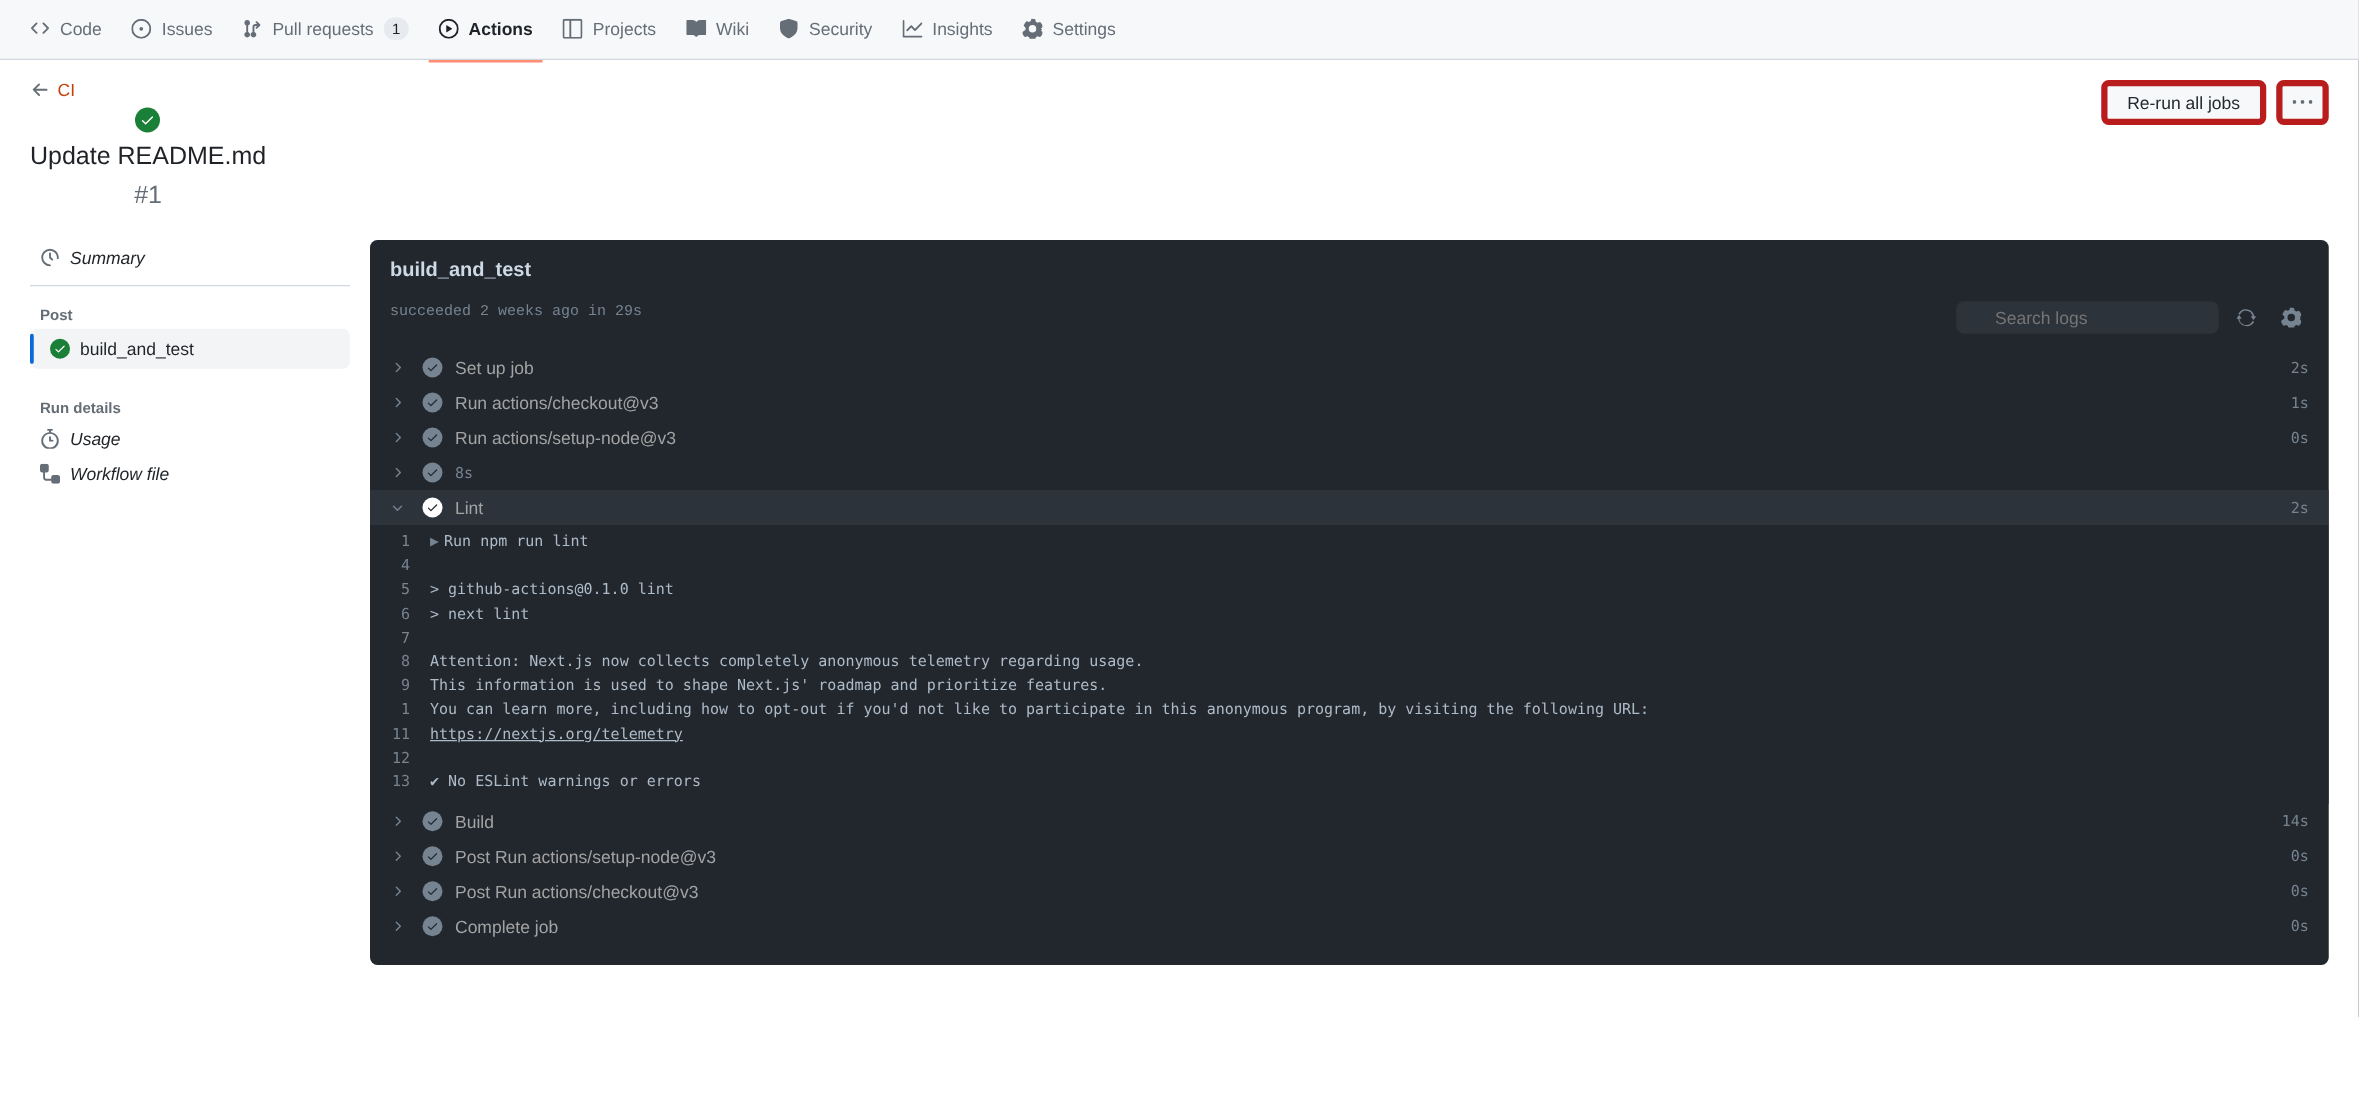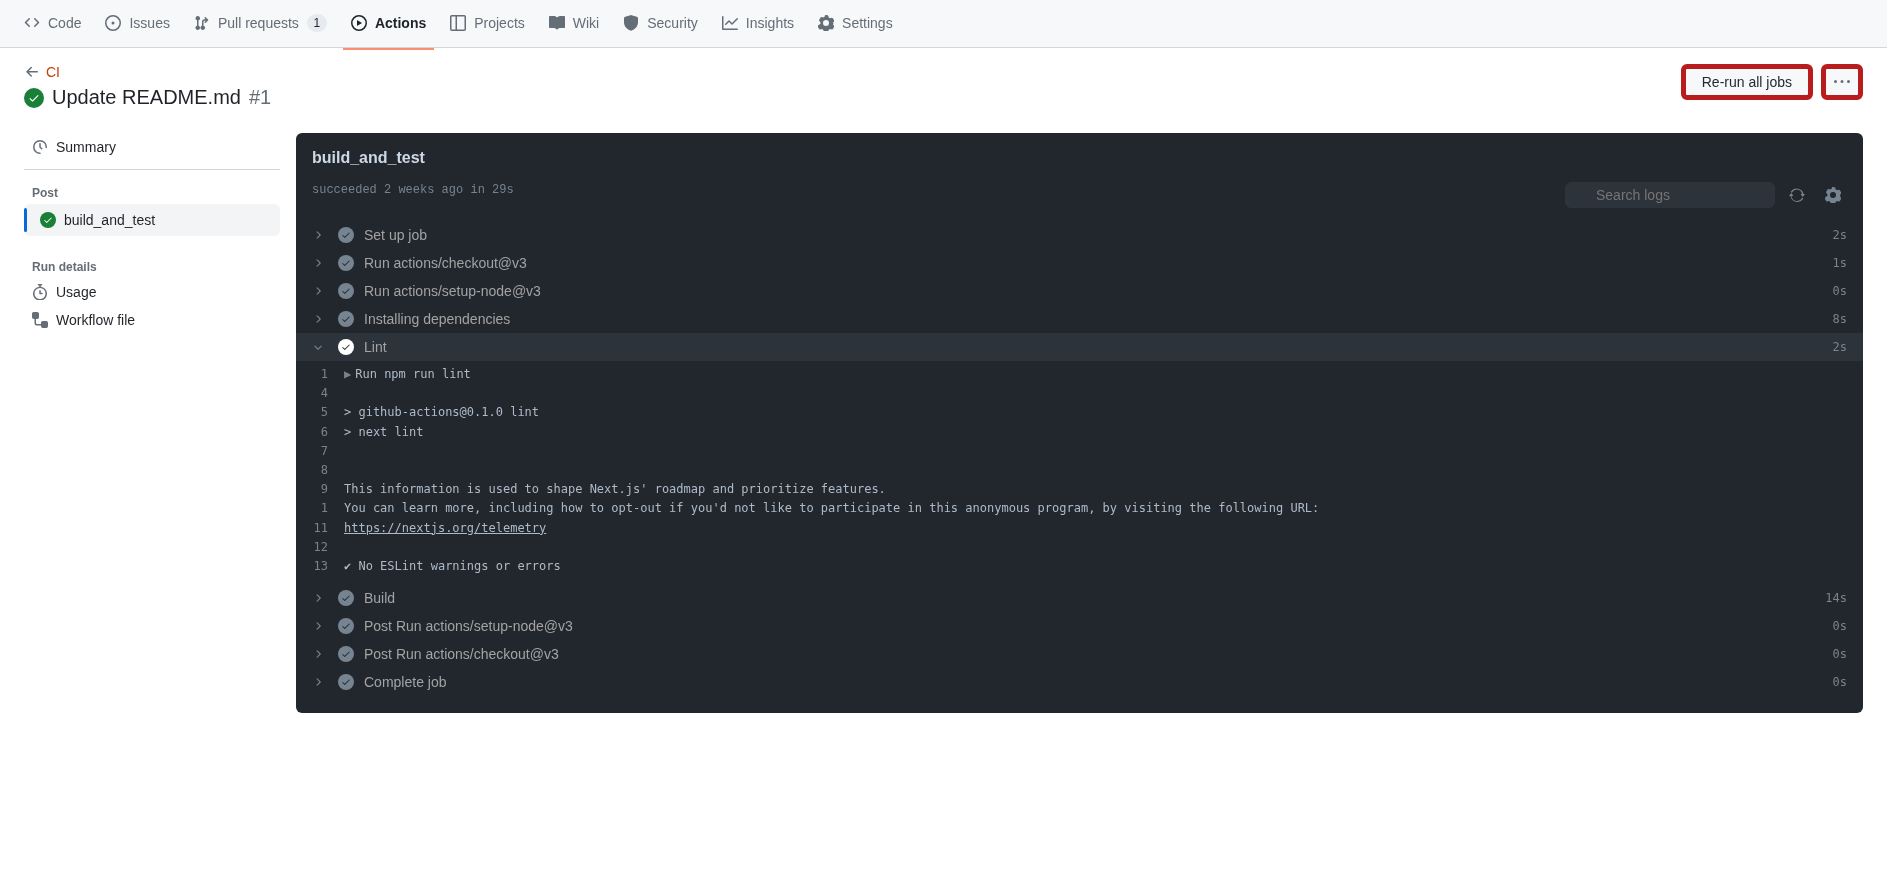--- a/index.html
+++ b/index.html
@@ -9,35 +9,35 @@
   
   .repo-tabs { display: flex; align-items: center; gap: 8px; padding: 0 16px; border-bottom: 1px solid #d0d7de; background: #f6f8fa; height: 48px; }
   .repo-tab { display: flex; align-items: center; gap: 8px; padding: 0 8px; height: 53px; color: #656d76; cursor: pointer; border-bottom: 2px solid transparent; }
   .repo-tab.active { color: #1f2328; font-weight: 600; border-bottom-color: #fd8c73; }
   .repo-tab .icon { width: 16px; height: 16px; display: inline-flex; align-items: center; justify-content: center; }
   .counter { background: #afb8c133; border-radius: 24px; padding: 0 6px; font-size: 12px; line-height: 18px; min-width: 20px; text-align: center; color: #1f2328; }
 
   
   .run-header { padding: 16px 24px 24px 24px; display: flex; justify-content: space-between; align-items: flex-start; }
   .breadcrumb { display: flex; align-items: center; gap: 6px; color: #c2410c; font-size: 14px; margin-bottom: 6px; cursor: pointer; }
-  .run-title-row { display: flex; align-items: center; gap: 8px; }
+  .run-title-row { display: flex; align-items: center; gap: 8px; flex-direction: column; }
   .run-title { font-size: 20px; font-weight: 400; }
   .run-number { color: #656d76; font-weight: 300; }
   .status-circle { width: 20px; height: 20px; border-radius: 50%; background: #1a7f37; display: inline-flex; align-items: center; justify-content: center; }
   .status-circle svg { fill: #fff; }
   .header-actions { display: flex; gap: 8px; align-items: center; }
   .btn { border: 5px solid #b91c1c; background: #f6f8fa; border-radius: 6px; padding: 5px 16px; font-size: 14px; font-weight: 500; cursor: pointer; color: #24292f; }
   .btn-icon { padding: 5px 8px; }
 
   
   .layout { display: flex; align-items: flex-start; padding: 0 0 24px 0; }
 
   
   .sidebar { width: 296px; padding: 0 16px 0 24px; flex-shrink: 0; }
-  .side-item { display: flex; align-items: flex-start; gap: 8px; padding: 6px 8px; border-radius: 6px; cursor: pointer; color: #1f2328; }
+  .side-item { display: flex; align-items: flex-start; gap: 8px; padding: 6px 8px; border-radius: 6px; cursor: pointer; color: #1f2328; font-style: italic; }
   .side-heading { font-size: 12px; font-weight: 600; color: #656d76; padding: 8px 8px 4px 8px; margin-top: 8px; }
   .side-divider { border-top: 1px solid #d0d7de; margin: 8px 0; }
   .job-item { display: flex; align-items: center; gap: 8px; padding: 8px 8px 8px 16px; border-radius: 6px; cursor: pointer; background: #f3f4f6; position: relative; }
   .job-item::before { content: ""; position: absolute; left: 0; top: 4px; bottom: 4px; width: 3px; background: #0969da; border-radius: 2px; }
   .small-status { width: 16px; height: 16px; border-radius: 50%; background: #1a7f37; display: inline-flex; align-items: center; justify-content: center; }
   .small-status svg { fill: #fff; }
 
   
   .log-panel { flex: 1; margin: 0 24px 0 0; background: #22272e; border-radius: 6px; color: #adbac7; overflow: hidden; min-height: 580px; }
   .log-header { display: flex; justify-content: space-between; align-items: flex-start; padding: 16px 16px 8px 16px; }
@@ -295,21 +295,20 @@
           <span class="chev">
             <svg width="12" height="12" viewBox="0 0 16 16">
               <path fill="#768390" d="M6.22 3.22a.75.75 0 011.06 0l4.25 4.25a.75.75 0 010 1.06l-4.25 4.25a.75.75 0 01-1.06-1.06L9.94 8 6.22 4.28a.75.75 0 010-1.06z"></path>
             </svg>
           </span>
           <span class="step-status done">
             <svg width="10" height="10" viewBox="0 0 16 16">
               <path d="M13.78 4.22a.75.75 0 010 1.06l-7.25 7.25a.75.75 0 01-1.06 0L2.22 9.28a.75.75 0 011.06-1.06L6 10.94l6.72-6.72a.75.75 0 011.06 0z"></path>
             </svg>
           </span>
-          <span class="step-name">Installing dependencies</span>
           <span class="step-dur">8s</span>
         </div>
         <div class="step-row expanded">
           <span class="chev">
             <svg width="12" height="12" viewBox="0 0 16 16">
               <path fill="#768390" d="M12.78 6.22a.75.75 0 010 1.06l-4.25 4.25a.75.75 0 01-1.06 0L3.22 7.28a.75.75 0 011.06-1.06L8 9.94l3.72-3.72a.75.75 0 011.06 0z"></path>
             </svg>
           </span>
           <span class="step-status expanded-done">
             <svg width="10" height="10" viewBox="0 0 16 16">
@@ -335,20 +334,21 @@
           <div class="log-line">
             <span class="log-num">6</span>
             <span class="log-text">&gt; next lint</span>
           </div>
           <div class="log-line">
             <span class="log-num">7</span>
             <span class="log-text"></span>
           </div>
           <div class="log-line">
             <span class="log-num">8</span>
+            <span class="log-text">Attention: Next.js now collects completely anonymous telemetry regarding usage.</span>
           </div>
           <div class="log-line">
             <span class="log-num">9</span>
             <span class="log-text">This information is used to shape Next.js' roadmap and prioritize features.</span>
           </div>
           <div class="log-line">
             <span class="log-num">1</span>
             <span class="log-text">You can learn more, including how to opt-out if you'd not like to participate in this anonymous program, by visiting the following URL:</span>
           </div>
           <div class="log-line">

